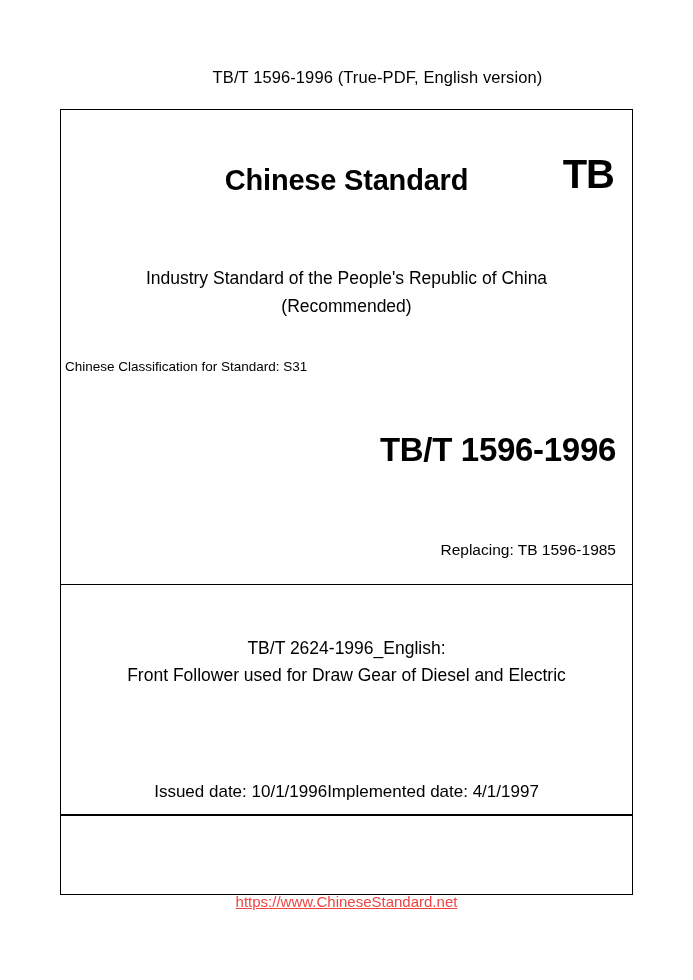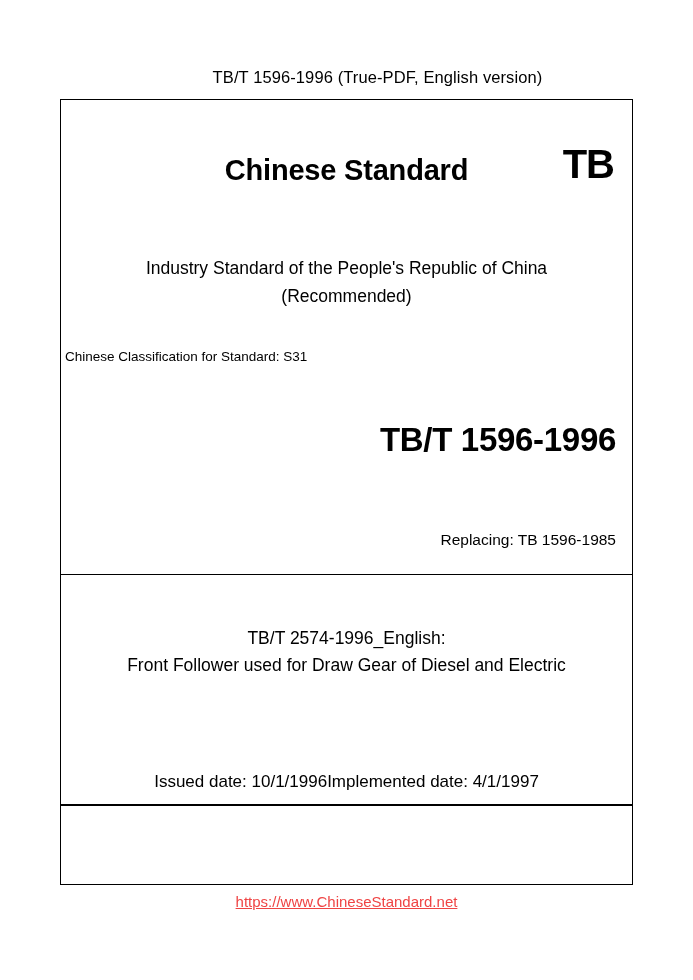--- a/index.html
+++ b/index.html
@@ -26,21 +26,21 @@
     left: 0;
     width: 693px;
     text-align: center;
     font-size: 16.5px;
     letter-spacing: 0.1px;
     padding-left: 31px;
   }
   .doc-frame {
     position: absolute;
     left: 60px;
-    top: 99px;
+    top: 109px;
     width: 573px;
     height: 786px;
     border: 1.6px solid #000;
     box-sizing: border-box;
   }
   .upper-box {
     position: relative;
     height: 475px;
     border-bottom: 1.6px solid #000;
     box-sizing: border-box;
@@ -160,21 +160,21 @@
       <div class="tb-logo">TB</div>
       <div class="industry-line1">Industry Standard of the People's Republic of China</div>
       <div class="industry-line2">(Recommended)</div>
       <div class="classification">Chinese Classification for Standard: S31</div>
       <div class="std-number">TB/T 1596-1996</div>
       <div class="replacing">Replacing: TB 1596-1985</div>
     </div>
 
     <div class="lower-box">
       <div class="eng-title">
-        <span class="line">TB/T 2574-1996_English:</span>
+        <span class="line">TB/T 2624-1996_English:</span>
         <span class="line">Front Follower used for Draw Gear of Diesel and Electric</span>
       </div>
       <div class="dates">
         <span>Issued date: 10/1/1996</span>
         <span>Implemented date: 4/1/1997</span>
       </div>
     </div>
 
     <div class="bottom-box"></div>
 

